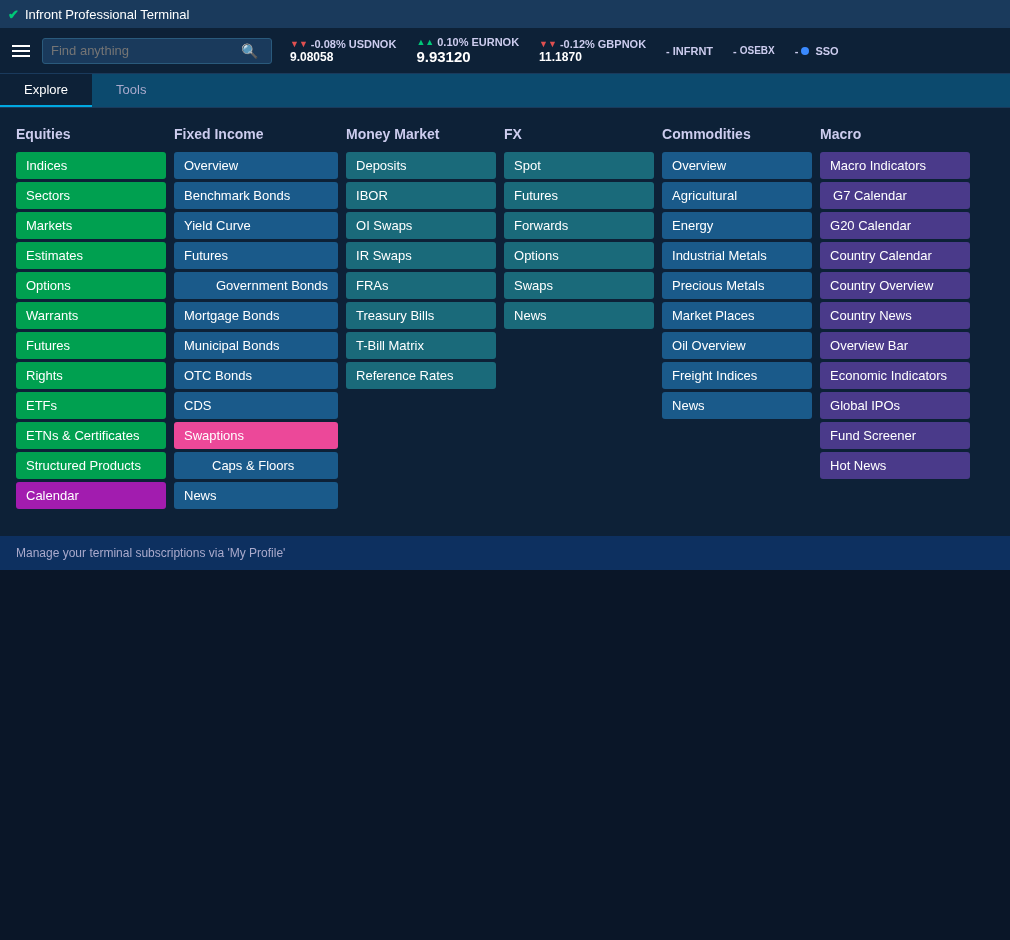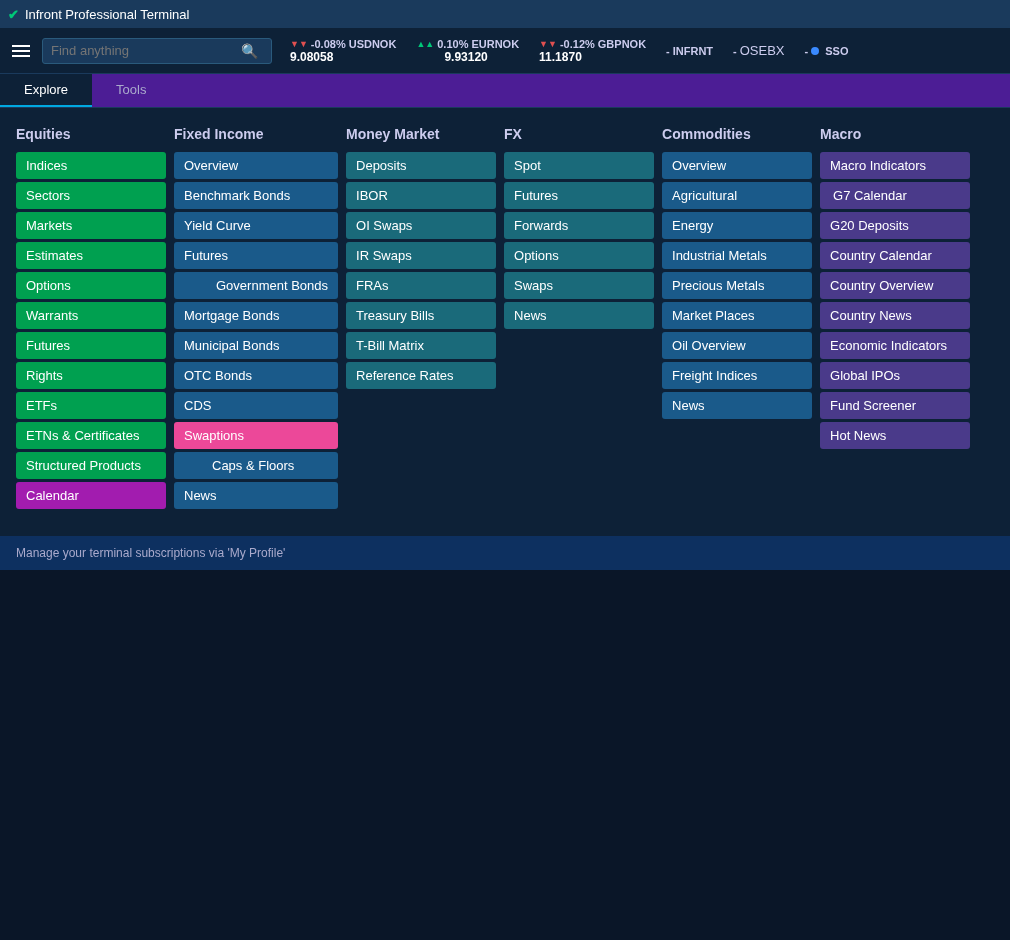--- a/index.html
+++ b/index.html
@@ -95,21 +95,21 @@
     
     .main-area {
       background: #0d2137;
       margin: 0;
       width: 100%;
     }
 
     
     .tab-bar {
       display: flex;
-      background: #4c1d95;
+      background: #0c4a6e;
       border-bottom: 1px solid #1a3a5c;
     }
     .tab {
       padding: 8px 24px;
       cursor: pointer;
       font-size: 13px;
       color: #aac;
       border-bottom: 2px solid transparent;
     }
     .tab.active {
@@ -188,21 +188,21 @@
       <span style="color:#cce;font-size:11px;font-weight:600;">USDNOK</span>
     </div>
     <div style="color:#fff;font-size:12px;font-weight:600;">9.08058</div>
   </div>
       <div class="ticker-item">
     <div style="display:flex;align-items:center;gap:3px;">
       <span class="arrow-up up" style="color:#00c878;font-size:9px;">▲</span>
       <span style="color:#cce;font-size:11px;font-weight:600;">0.10%</span>
       <span style="color:#cce;font-size:11px;font-weight:700;">EURNOK</span>
     </div>
-    <div style="color:#fff;font-size:12px;font-weight:600;margin-left:28px;">9.93120</div>
+    <div style="color:#fff;font-size:15px;font-weight:600;">9.93120</div>
   </div>
       <div class="ticker-item">
     <div style="display:flex;align-items:center;gap:3px;">
       <span class="arrow-down down" style="color:#e05050;font-size:9px;">▼</span>
       <span style="color:#cce;font-size:11px;font-weight:600;">-0.12%</span>
       <span style="color:#cce;font-size:11px;font-weight:600;">GBPNOK</span>
     </div>
     <div style="color:#fff;font-size:12px;font-weight:600;">11.1870</div>
   </div>
       <div class="ticker-item">
@@ -210,21 +210,21 @@
 
       <span style="color:#cce;font-size:11px;font-weight:600;">-</span>
       <span style="color:#cce;font-size:11px;font-weight:600;">INFRNT</span>
     </div>
     <div style="color:#fff;font-size:12px;font-weight:600;"></div>
   </div>
       <div class="ticker-item">
     <div style="display:flex;align-items:center;gap:3px;">
 
       <span style="color:#cce;font-size:11px;font-weight:600;">-</span>
-      <span style="color:#cce;font-size:13px;font-weight:400;">OSEBX</span>
+      <span style="color:#cce;font-size:10px;font-weight:700;">OSEBX</span>
     </div>
     <div style="color:#fff;font-size:12px;font-weight:600;"></div>
   </div>
       <div class="ticker-item">
     <div style="display:flex;align-items:center;gap:3px;">
 
       <span style="color:#cce;font-size:11px;font-weight:600;">-</span>
       <span style="width:8px;height:8px;background:#3a8aff;border-radius:50%;display:inline-block;margin-right:3px;"></span>
           <span style="color:#cce;font-size:11px;font-weight:600;">SSO</span>
     </div>
@@ -300,24 +300,25 @@
         <div class="menu-item blue" style="background: rgb(26, 90, 138);">Precious Metals</div>
         <div class="menu-item blue" style="background: rgb(26, 90, 138);">Market Places</div>
         <div class="menu-item blue" style="background: rgb(26, 90, 138);">Oil Overview</div>
         <div class="menu-item blue" style="background: rgb(26, 90, 138);">Freight Indices</div>
         <div class="menu-item blue" style="background: rgb(26, 90, 138);">News</div>
       </div>
       <div class="category-col">
         <div class="category-header">Macro</div>
         <div class="menu-item purple" style="background: rgb(74, 58, 138);">Macro Indicators</div>
         <div class="menu-item purple" style="background: rgb(74, 58, 138); padding-left: 13px;">G7 Calendar</div>
-        <div class="menu-item purple" style="background: rgb(74, 58, 138);">G20 Deposits</div>
+        <div class="menu-item purple" style="background: rgb(74, 58, 138);">G20 Calendar</div>
         <div class="menu-item purple" style="background: rgb(74, 58, 138);">Country Calendar</div>
         <div class="menu-item purple" style="background: rgb(74, 58, 138);">Country Overview</div>
         <div class="menu-item purple" style="background: rgb(74, 58, 138);">Country News</div>
+        <div class="menu-item purple" style="background: rgb(74, 58, 138);">Overview Bar</div>
         <div class="menu-item purple" style="background: rgb(74, 58, 138);">Economic Indicators</div>
         <div class="menu-item purple" style="background: rgb(74, 58, 138);">Global IPOs</div>
         <div class="menu-item purple" style="background: rgb(74, 58, 138);">Fund Screener</div>
         <div class="menu-item purple" style="background: rgb(74, 58, 138);">Hot News</div>
       </div>
     </div>
 
   <div class="bottom-bar">
     <span>Manage your terminal subscriptions via 'My Profile'</span>
   </div>

